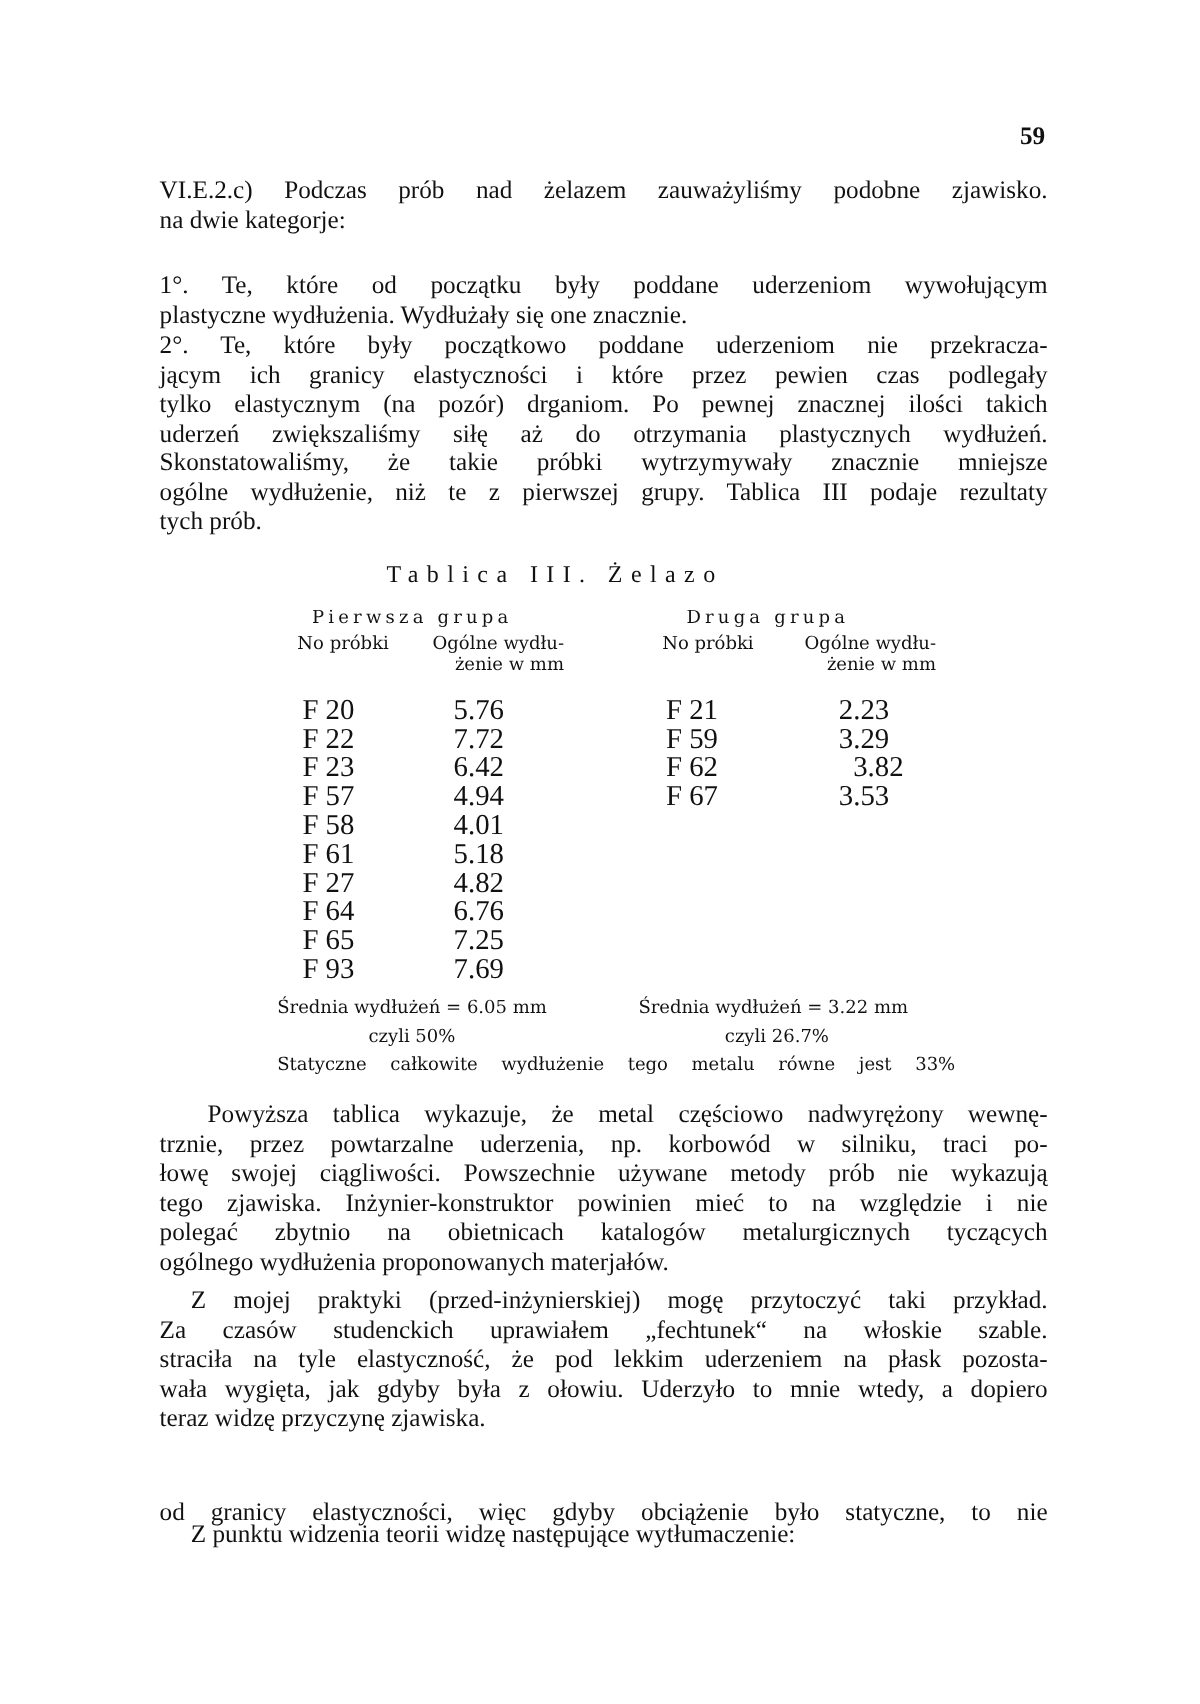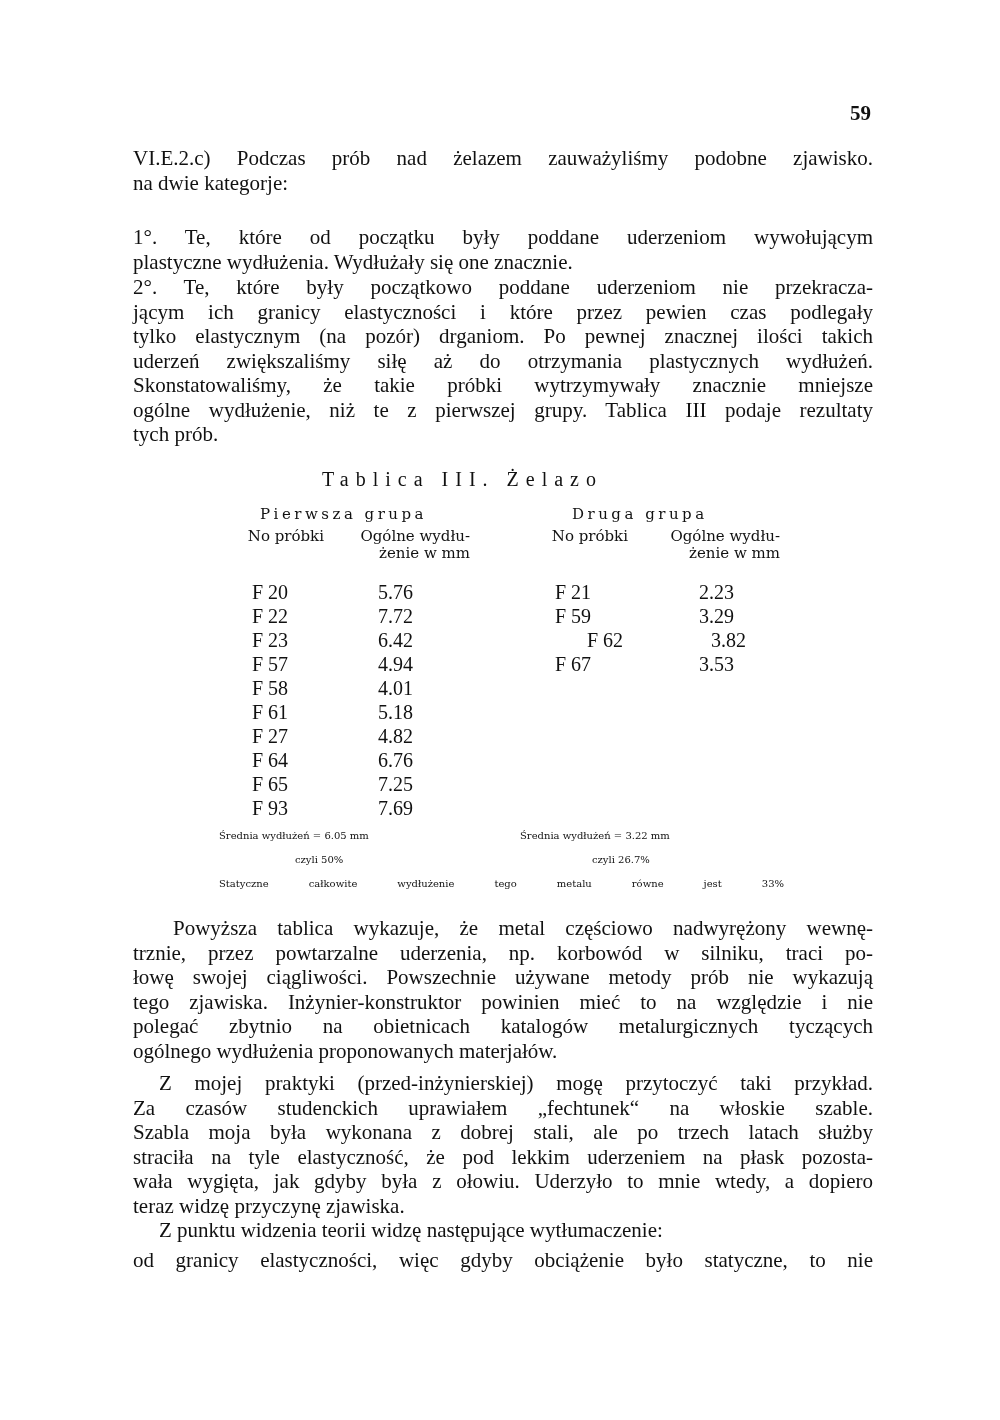--- a/index.html
+++ b/index.html
@@ -6,22 +6,22 @@
   body { width: 1000px; height: 1420px; position: relative; overflow: hidden; color: #111; }
   .page { position: absolute; left: 133px; top: 0; width: 740px; font-family: "Liberation Serif", serif; font-size: 21px; line-height: 24.5px; }
   .page-number { position: absolute; left: 850px; top: 101px; font-family: "Liberation Serif", serif; font-size: 21px; font-weight: bold; }
   .para { position: absolute; left: 0; width: 740px; text-align: justify; text-align-last: left; margin: 0; }
   .line { display: block; text-align: justify; text-align-last: justify; white-space: nowrap; height: 24.5px; }
   .line.last { text-align-last: left; }
   .t-title { position: absolute; left: 322px; top: 468px; font-family: "Liberation Serif", serif; font-size: 20px; letter-spacing: 7px; }
   .table-area { position: absolute; left: 0; top: 0; width: 1000px; font-family: "DejaVu Serif", serif; }
   .grp { position: absolute; font-size: 15px; letter-spacing: 3.5px; }
   .hdr { position: absolute; font-size: 15px; line-height: 17px; text-align: right; }
-  .cell-id, .cell-val { position: absolute; font-family: "Liberation Serif", serif; font-size: 20px; line-height: 24px; }
-  .summary { position: absolute; font-size: 10px; white-space: nowrap; }
+  .cell-id, .cell-val { position: absolute; font-family: "Liberation Serif", serif; font-size: 24px; line-height: 24px; }
+  .summary { position: absolute; font-size: 15px; white-space: nowrap; margin-left: 12px; }
 </style>
 </head>
 <body>
 
 <div class="page-number">59</div>
 
 <div class="page">
 
   <div class="para" style="top:146px;">
     <span class="line" style="padding-left:0;">VI.E.2.c) Podczas prób nad żelazem zauważyliśmy podobne zjawisko.</span>
@@ -48,27 +48,26 @@
     <span class="line">trznie, przez powtarzalne uderzenia, np. korbowód w silniku, traci po-</span>
     <span class="line">łowę swojej ciągliwości. Powszechnie używane metody prób nie wykazują</span>
     <span class="line">tego zjawiska. Inżynier-konstruktor powinien mieć to na względzie i nie</span>
     <span class="line">polegać zbytnio na obietnicach katalogów metalurgicznych tyczących</span>
     <span class="line last">ogólnego wydłużenia proponowanych materjałów.</span>
   </div>
 
   <div class="para" style="top:1071px;">
     <span class="line" style="padding-left:26px;">Z mojej praktyki (przed-inżynierskiej) mogę przytoczyć taki przykład.</span>
     <span class="line">Za czasów studenckich uprawiałem „fechtunek“ na włoskie szable.</span>
-    <span class="line">Szabla moja była wykonana z dobrej stali, ale po trzech latach służby</span>
     <span class="line">straciła na tyle elastyczność, że pod lekkim uderzeniem na płask pozosta-</span>
     <span class="line">wała wygięta, jak gdyby była z ołowiu. Uderzyło to mnie wtedy, a dopiero</span>
     <span class="line last">teraz widzę przyczynę zjawiska.</span>
   </div>
 
-  <div class="para" style="top:1218px;">
+  <div class="para" style="top:1266px;">
     <span class="line last" style="padding-left:26px;">Z punktu widzenia teorii widzę następujące wytłumaczenie:</span>
   </div>
 
   <div class="para" style="top:1248px;">
     <span class="line">od granicy elastyczności, więc gdyby obciążenie było statyczne, to nie</span>
   </div>
 </div>
 
 <div class="table-area">
   <div class="t-title">Tablica III. Żelazo</div>
@@ -108,21 +107,21 @@
     <div class="cell-val" style="left:378px; top:772px;">7.25</div>
     <div class="cell-id" style="left:252px; top:796px;">F 93</div>
     <div class="cell-val" style="left:378px; top:796px;">7.69</div>
   </div>
 
   <div>
     <div class="cell-id" style="left:555px; top:580px;">F 21</div>
     <div class="cell-val" style="left:699px; top:580px;">2.23</div>
     <div class="cell-id" style="left:555px; top:604px;">F 59</div>
     <div class="cell-val" style="left:699px; top:604px;">3.29</div>
-    <div class="cell-id" style="left:555px; top:628px;margin-left:32px;">F 62</div>
+    <div class="cell-id" style="left:555px; top:628px;">F 62</div>
     <div class="cell-val" style="left:699px; top:628px;margin-left:12px;">3.82</div>
     <div class="cell-id" style="left:555px; top:652px;">F 67</div>
     <div class="cell-val" style="left:699px; top:652px;">3.53</div>
   </div>
 
   <div class="summary" style="left:219px; top:830px;">Średnia wydłużeń = 6.05 mm</div>
   <div class="summary" style="left:520px; top:830px;">Średnia wydłużeń = 3.22 mm</div>
   <div class="summary" style="left:295px; top:854px;">czyli 50%</div>
   <div class="summary" style="left:592px; top:854px;">czyli 26.7%</div>
   <div class="summary" style="left:219px; top:878px; width:565px; text-align:justify; text-align-last:justify;">Statyczne całkowite wydłużenie tego metalu równe jest 33%</div>

